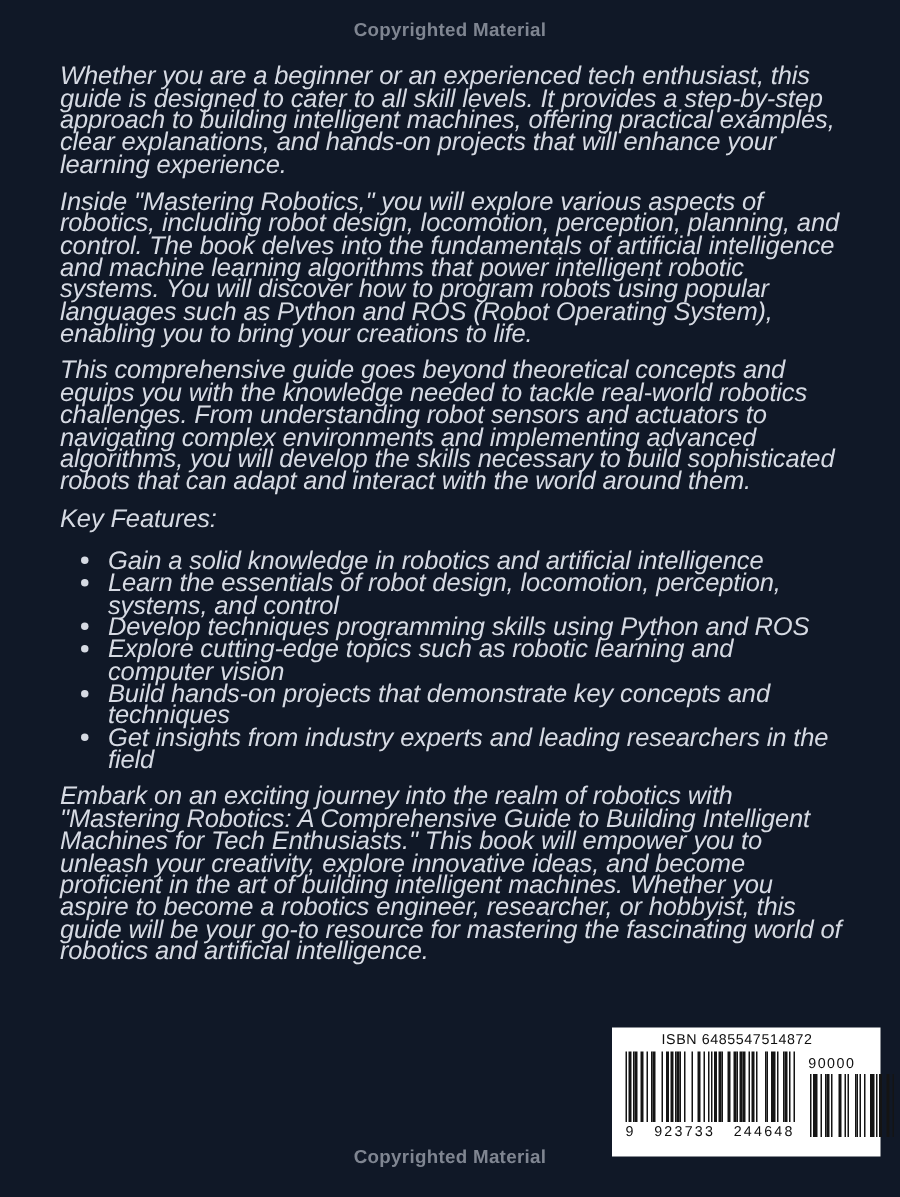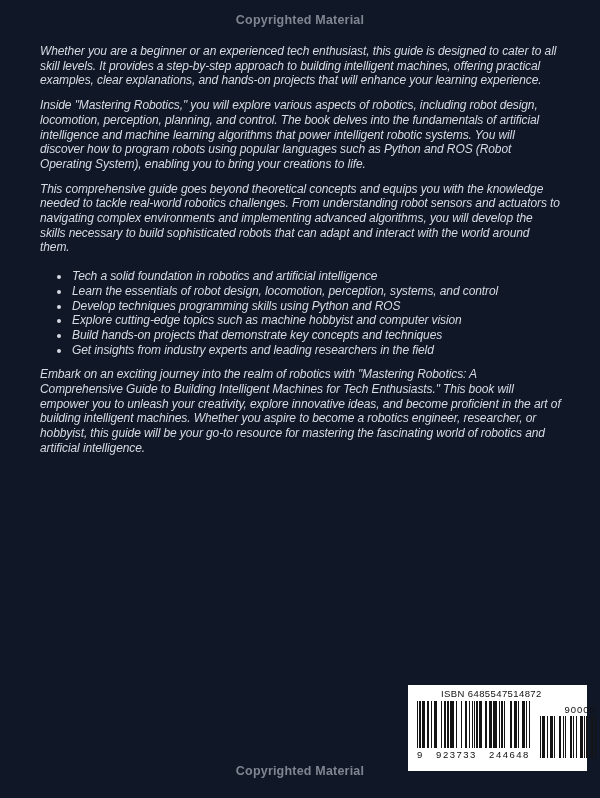--- a/index.html
+++ b/index.html
@@ -30,21 +30,21 @@
   }
   .banner.top { top: 13px; }
   .banner.bottom { top: 764px; }
   .content {
     position: absolute;
     top: 44px;
     left: 40px;
     width: 521px;
     color: var(--body, #d6dae3);
     font-style: italic;
-    font-size: 12px;
+    font-size: 17px;
     line-height: 14.7px;
     letter-spacing: -0.1px;
   }
   .content p {
     margin: 0 0 10px 0;
   }
   .content p.kf {
     margin-bottom: 9px;
   }
   .content ul {
@@ -96,43 +96,44 @@
     letter-spacing: 1.5px;
     margin-top: 1px;
     color: #101010;
     white-space: nowrap;
   }
   .supp-code {
     width: 58px;
     margin-top: 3px;
   }
   .supp-label {
-    text-align: right;
+    text-align: left;
     font-size: 9.5px;
     letter-spacing: 1px;
     margin-bottom: 1px;
     color: #101010;
   }
 </style>
 </head>
 <body>
 
 <div class="page">
 
   <div class="banner top">Copyrighted Material</div>
 
   <div class="content">
     <p>Whether you are a beginner or an experienced tech enthusiast, this guide is designed to cater to all skill levels. It provides a step-by-step approach to building intelligent machines, offering practical examples, clear explanations, and hands-on projects that will enhance your learning experience.</p>
     <p>Inside "Mastering Robotics," you will explore various aspects of robotics, including robot design, locomotion, perception, planning, and control. The book delves into the fundamentals of artificial intelligence and machine learning algorithms that power intelligent robotic systems. You will discover how to program robots using popular languages such as Python and ROS (Robot Operating System), enabling you to bring your creations to life.</p>
     <p>This comprehensive guide goes beyond theoretical concepts and equips you with the knowledge needed to tackle real-world robotics challenges. From understanding robot sensors and actuators to navigating complex environments and implementing advanced algorithms, you will develop the skills necessary to build sophisticated robots that can adapt and interact with the world around them.</p>
+    <p class="kf">Key Features:</p>
     <ul>
-      <li>Tech a solid foundation in robotics and artificial intelligence</li>
+      <li>Gain a solid knowledge in robotics and artificial intelligence</li>
       <li>Learn the essentials of robot design, locomotion, perception, systems, and control</li>
       <li>Develop techniques programming skills using Python and ROS</li>
-      <li>Explore cutting-edge topics such as machine hobbyist and computer vision</li>
+      <li>Explore cutting-edge topics such as robotic learning and computer vision</li>
       <li>Build hands-on projects that demonstrate key concepts and techniques</li>
       <li>Get insights from industry experts and leading researchers in the field</li>
     </ul>
     <p>Embark on an exciting journey into the realm of robotics with "Mastering Robotics: A Comprehensive Guide to Building Intelligent Machines for Tech Enthusiasts." This book will empower you to unleash your creativity, explore innovative ideas, and become proficient in the art of building intelligent machines. Whether you aspire to become a robotics engineer, researcher, or hobbyist, this guide will be your go-to resource for mastering the fascinating world of robotics and artificial intelligence.</p>
   </div>
 
   <div class="barcode-box">
     <div class="isbn-label">ISBN 6485547514872</div>
     <div class="barcode-row">
       <div class="main-code">

